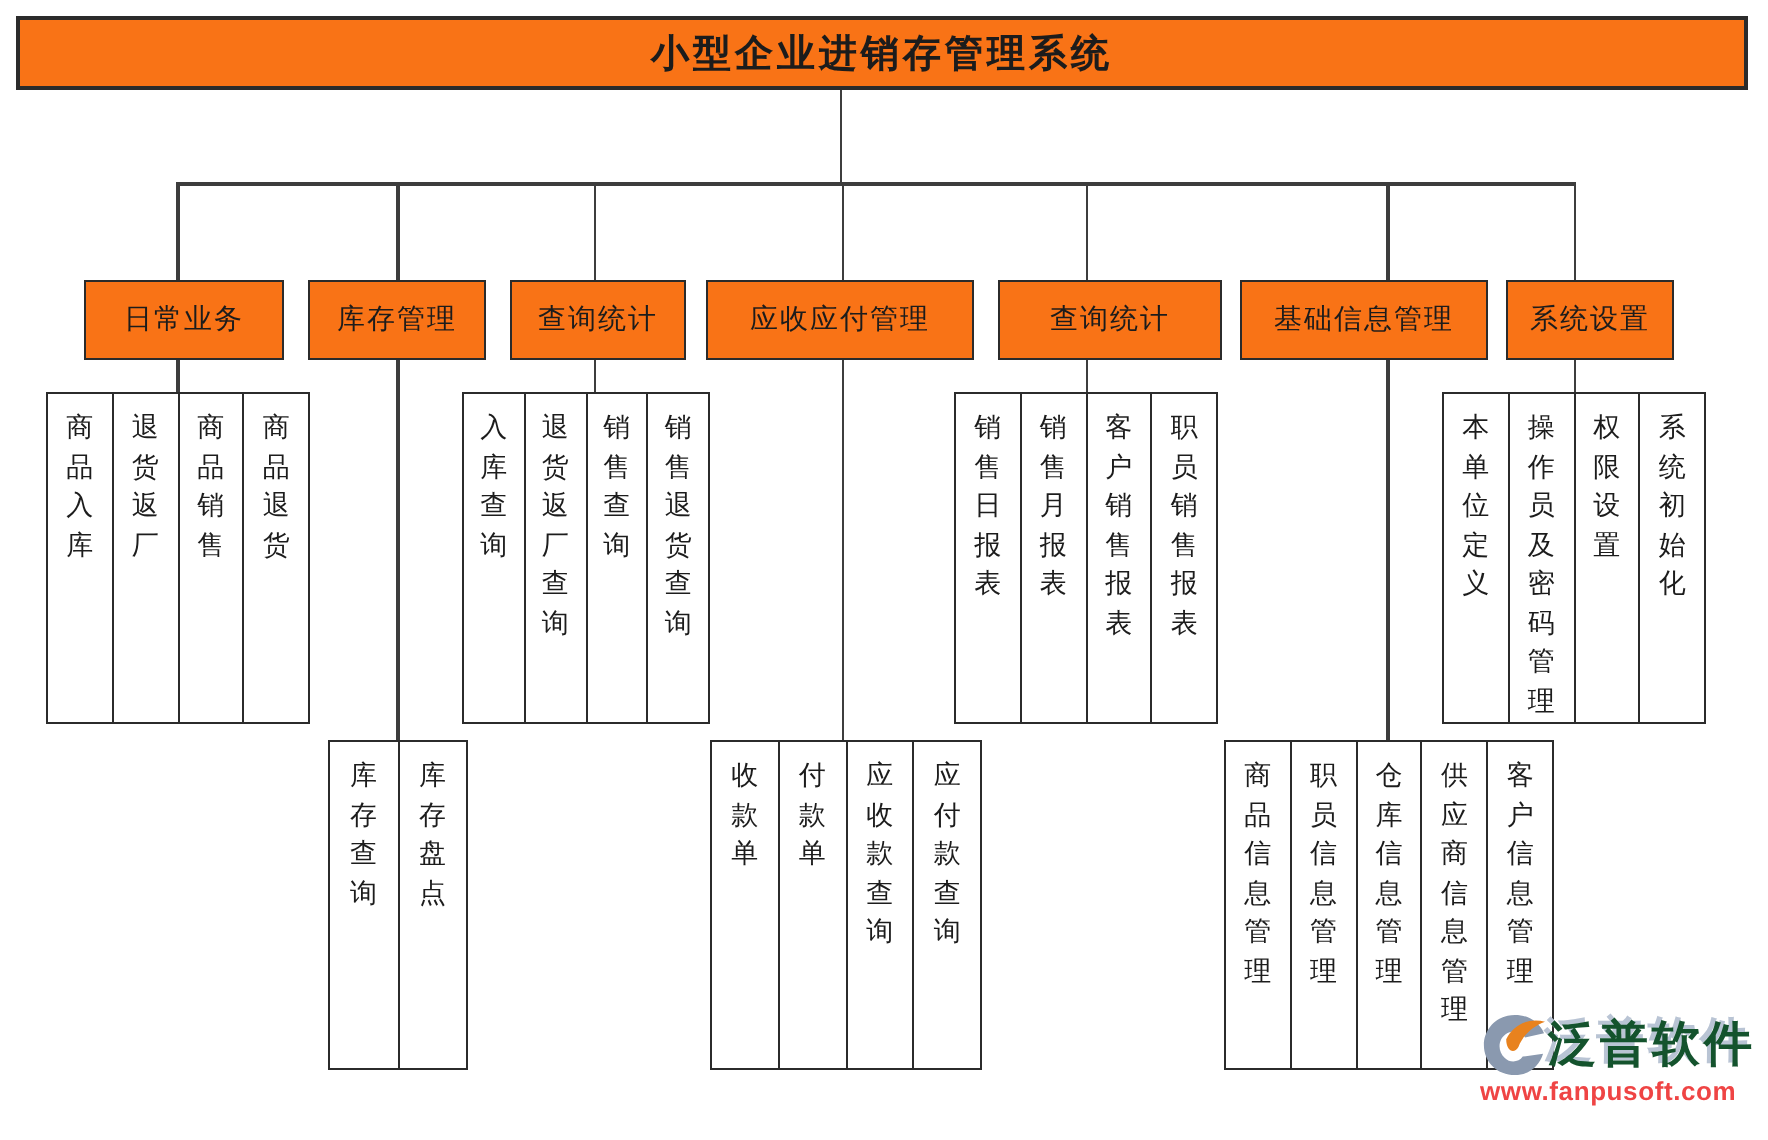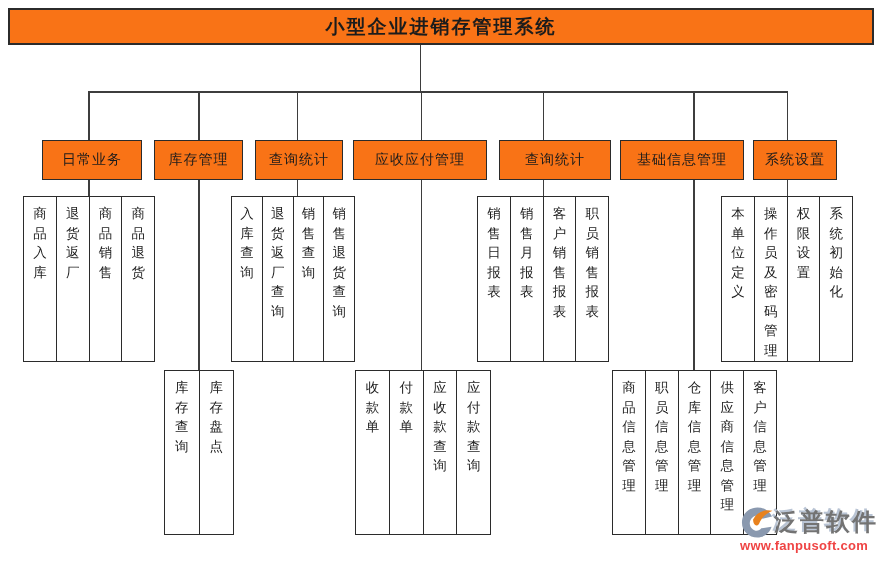--- a/index.html
+++ b/index.html
@@ -30,21 +30,21 @@
   .vtext{
     width:15px;margin:7px auto 0;font-size:13.5px;line-height:19.5px;
     text-align:center;word-break:break-all;
   }
   .watermark{
     position:absolute;left:740px;top:505px;z-index:3;
     font-family:"Liberation Sans","DejaVu Sans",sans-serif;
   }
   .wm-row{display:flex;align-items:center;gap:1px;}
   .wm-brand{
-    font-size:24px;font-weight:bold;color:#737373;letter-spacing:2px;
+    font-size:24px;font-weight:bold;color:#14532d;letter-spacing:2px;
     text-shadow:-2px -2px 0 #b9c4d4;white-space:nowrap;
   }
   .wm-url{
     font-size:13px;font-weight:bold;color:#ef4444;margin-top:-1px;
     letter-spacing:0.3px;white-space:nowrap;
   }
 </style>
 </head>
 <body>
 

